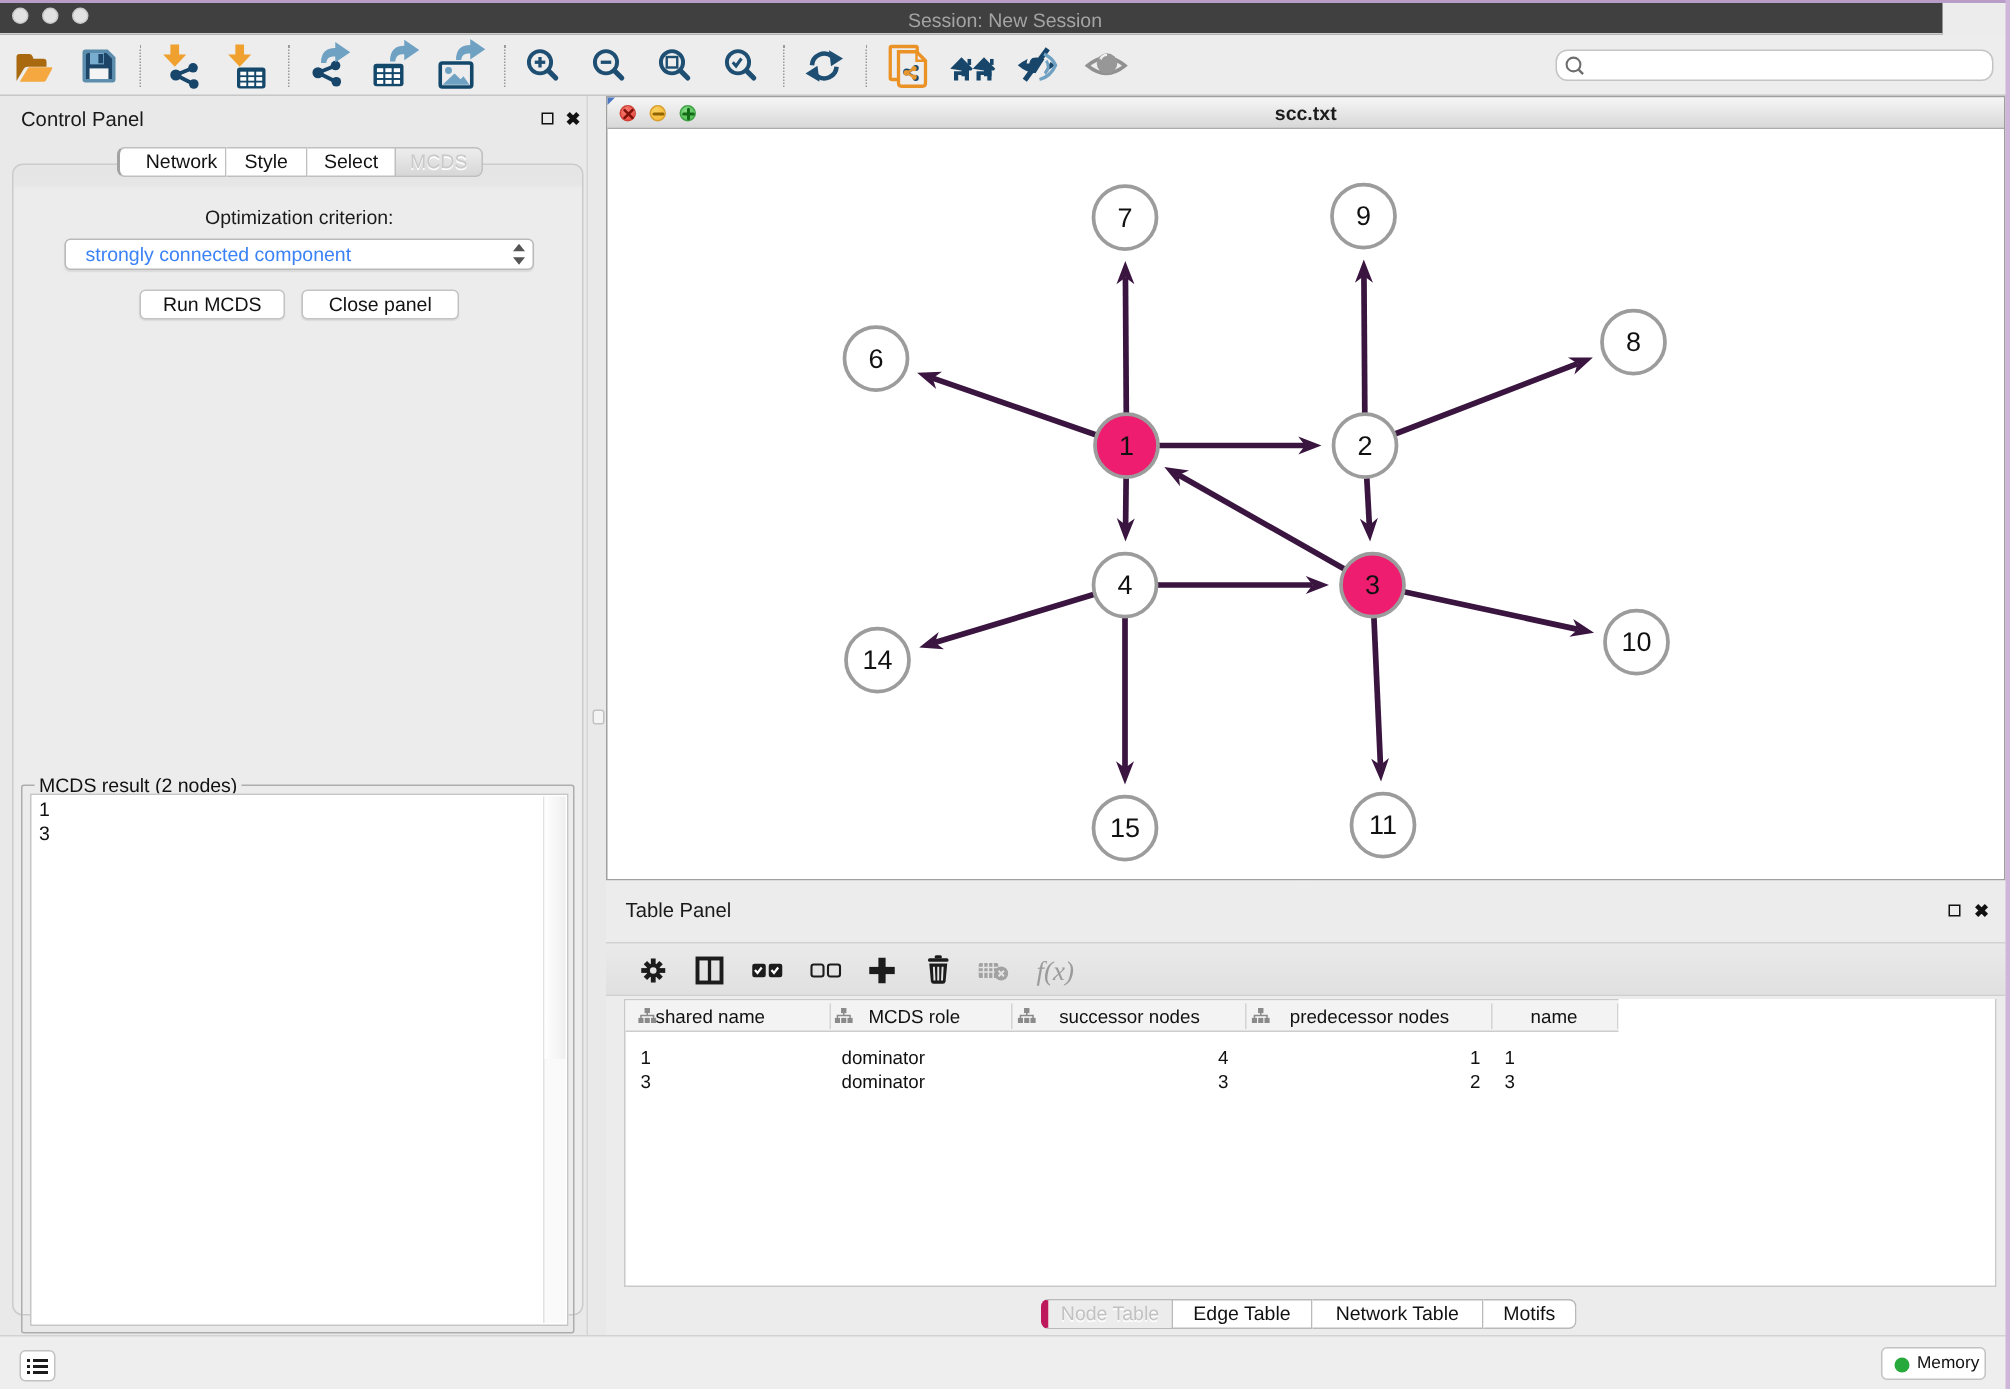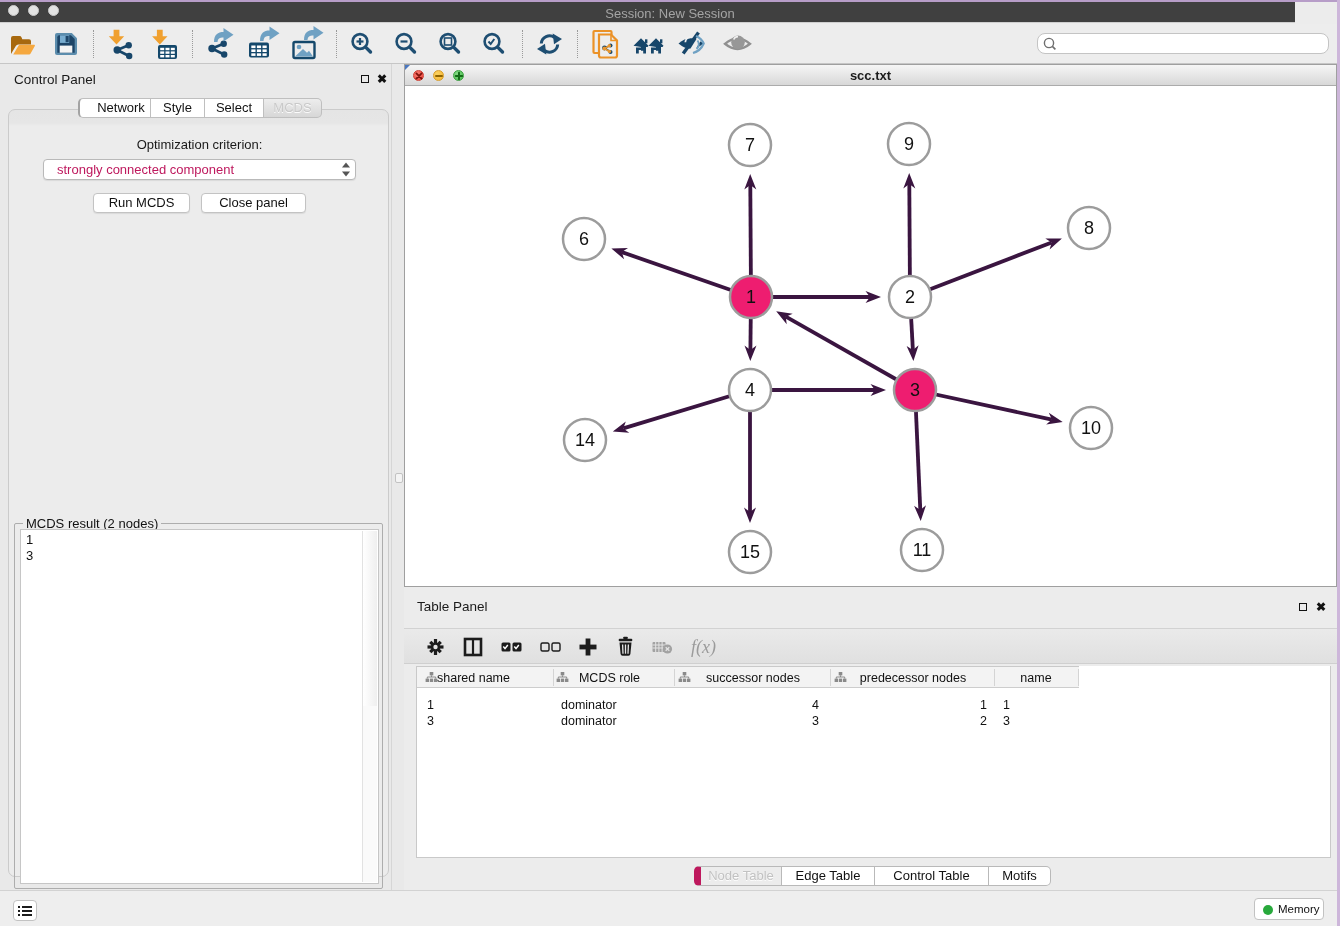--- a/index.html
+++ b/index.html
@@ -16,21 +16,21 @@
 #search{left:1037px;top:9px;width:292px;height:21px;background:#fff;border:1px solid #c4c4c4;border-radius:8px;}
 
 #cpanel{left:0;top:64px;width:391px;height:826px;background:#e9e9e9;}
 #cphead{left:14px;top:8px;font-size:13.5px;color:#1a1a1a;}
 #cppane{left:8px;top:45px;width:381px;height:768px;border:1px solid #cbcbcb;border-radius:7px;background:linear-gradient(180deg,#e5e5e5 0,#e6e6e6 13px,#ececec 16px,#ececec 100%);}
 #cptabs{left:78px;top:34px;height:20px;display:flex;z-index:5;}
 .cptab{height:20px;border:1px solid #bfbfbf;border-left:none;background:#fff;font-size:13px;color:#111;text-align:center;line-height:18px;}
 .cptab.first{border-left:2px solid #a3a3a3;border-radius:5px 0 0 5px;padding-left:12px;}
 .cptab.sel{background:linear-gradient(180deg,#ededed,#d7d7d7);color:#c9c9c9;text-shadow:0 1px 0 rgba(255,255,255,.9);border-radius:0 5px 5px 0;}
 #optlabel{left:8px;top:73px;width:383px;text-align:center;font-size:13px;color:#1a1a1a;}
-#combo{left:43px;top:95px;width:313px;height:21px;background:#fff;border:1px solid #b9b9b9;border-radius:4px;font-size:13px;color:#be185d;line-height:19px;padding-left:13px;box-shadow:0 1px 1px rgba(0,0,0,0.08);}
+#combo{left:43px;top:95px;width:313px;height:21px;background:#fff;border:1px solid #b9b9b9;border-radius:4px;font-size:13px;color:#3b82f6;line-height:19px;padding-left:13px;box-shadow:0 1px 1px rgba(0,0,0,0.08);}
 .btn{position:absolute;height:20px;background:#fff;border:1px solid #c3c3c3;border-radius:4px;font-size:13px;color:#111;text-align:center;line-height:18px;box-shadow:0 1px 1px rgba(0,0,0,0.08);}
 #fieldset{left:14px;top:459px;width:369px;height:366px;border:1px solid #adadad;border-radius:2px;}
 #fslegend{left:8px;top:-8px;background:#ececec;padding:0 3px;font-size:13px;color:#111;}
 #fswhite{left:5px;top:5px;width:359px;height:355px;background:#fff;border:1px solid #c6c6c6;font-size:13px;color:#111;}
 #fsscroll{right:1px;top:1px;width:15px;height:351px;background:#fafafa;border-left:1px solid #e2e2e2;}
 #fsthumb{position:absolute;left:0px;top:0px;width:14px;height:175px;background:linear-gradient(90deg,#ffffff,#efefef);}
 
 #vsplit{left:391px;top:64px;width:13px;height:826px;background:#e9e9e9;border-left:1px solid #d6d6d6;}
 #vgrip{left:395px;top:473px;width:8px;height:10px;background:#f4f4f4;border:1px solid #c2c2c2;border-radius:2px;}
 
@@ -44,21 +44,21 @@
 #tphead{left:13px;top:12px;font-size:13.5px;color:#1a1a1a;}
 #tptools{left:0px;top:41px;width:933px;height:36px;background:linear-gradient(180deg,#eaeaea,#e0e0e0);border-top:1px solid #d2d2d2;border-bottom:1px solid #cfcfcf;}
 #ttable{left:12px;top:79px;width:915px;height:192px;background:#fff;border:1px solid #c9c9c9;}
 #thead{left:0;top:0;width:913px;height:21px;background:#f3f3f3;border-bottom:1px solid #cdcdcd;}
 .thsep{position:absolute;top:2px;height:17px;width:0;border-left:1px solid #d4d4d4;}
 .thlab{position:absolute;top:4px;font-size:12.5px;color:#111;}
 .trow{position:absolute;font-size:12.5px;color:#111;height:16px;line-height:16px;}
 
 #btabs{left:290px;top:279px;height:20px;display:flex;}
 .btab{height:20px;border:1px solid #b9b9b9;border-left:none;background:#fff;font-size:13px;color:#111;text-align:center;line-height:18px;}
-.btab.first{border-left:7px solid #be185d;border-radius:5px 0 0 5px;background:#ececec;color:#c2c2c2;text-shadow:0 1px 0 rgba(255,255,255,.9);}
+.btab.first{border-left:5px solid #be185d;border-radius:5px 0 0 5px;background:#ececec;color:#c2c2c2;text-shadow:0 1px 0 rgba(255,255,255,.9);}
 .btab.last{border-radius:0 5px 5px 0;}
 
 #statusbar{left:0;top:890px;width:1340px;height:36px;background:#eeeeee;border-top:1px solid #d2d2d2;}
 #listbtn{left:13px;top:9px;width:24px;height:21px;background:#fff;border:1px solid #c2c2c2;border-radius:4px;}
 #membtn{left:1254px;top:7px;width:70px;height:22px;background:#fff;border:1px solid #c2c2c2;border-radius:4px;font-size:11.5px;color:#111;}
 </style></head>
 <body>
 <div id="purpletop" class="abs"></div>
 <div id="titlebar" class="abs">
   <div class="tl" style="left:8px;"></div>
@@ -456,21 +456,21 @@
     <div class="trow" style="left:586px;top:30px;">1</div>
     <div class="trow" style="left:10px;top:46px;">3</div>
     <div class="trow" style="left:144px;top:46px;">dominator</div>
     <div class="trow" style="left:263px;top:46px;width:139px;text-align:right;">3</div>
     <div class="trow" style="left:417px;top:46px;width:153px;text-align:right;">2</div>
     <div class="trow" style="left:586px;top:46px;">3</div>
   </div>
   <div id="btabs" class="abs">
     <div class="btab first" style="width:88px;">Node Table</div>
     <div class="btab" style="width:93px;">Edge Table</div>
-    <div class="btab" style="width:114px;">Control Table</div>
+    <div class="btab" style="width:114px;">Network Table</div>
     <div class="btab last" style="width:62px;">Motifs</div>
   </div>
 </div>
 <div id="statusbar" class="abs">
   <div id="listbtn" class="abs">
     <svg width="14" height="12" viewBox="0 0 14 12" style="position:absolute;left:4px;top:4px;">
         <g fill="#1c1c1c">
           <rect x="0" y="1" width="2" height="2"></rect>
           <rect x="4" y="1" width="10" height="2"></rect>
           <rect x="0" y="5" width="2" height="2"></rect>

